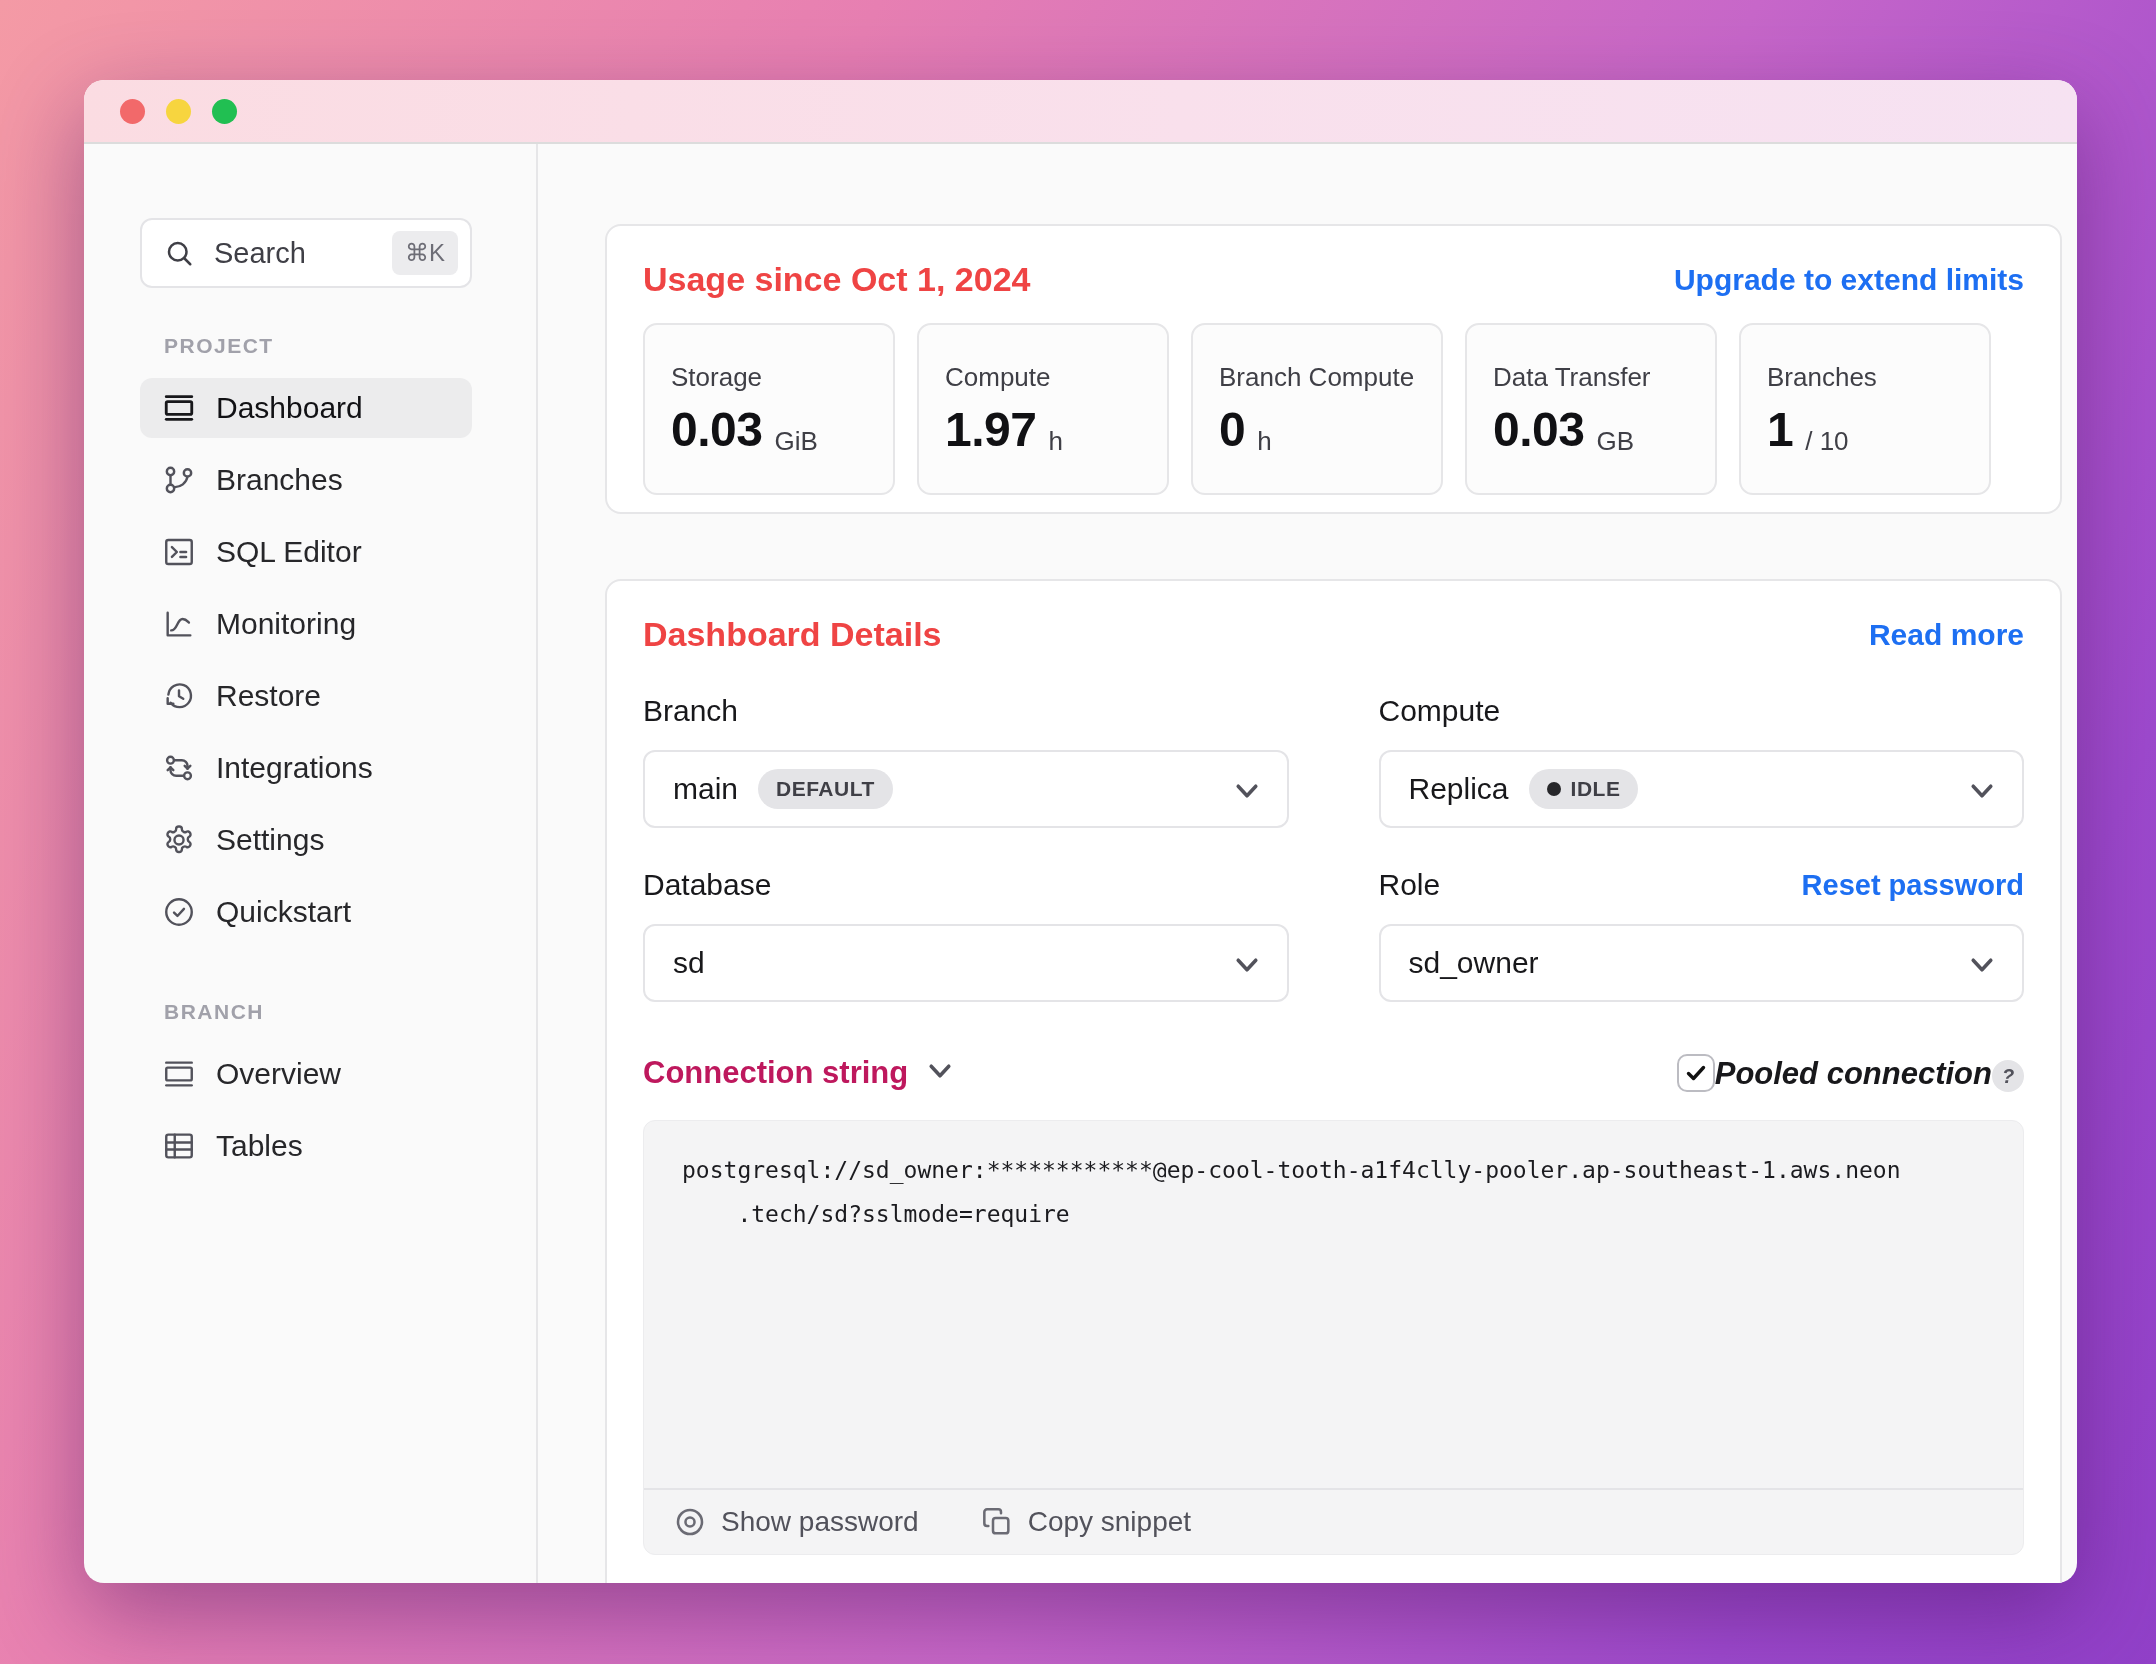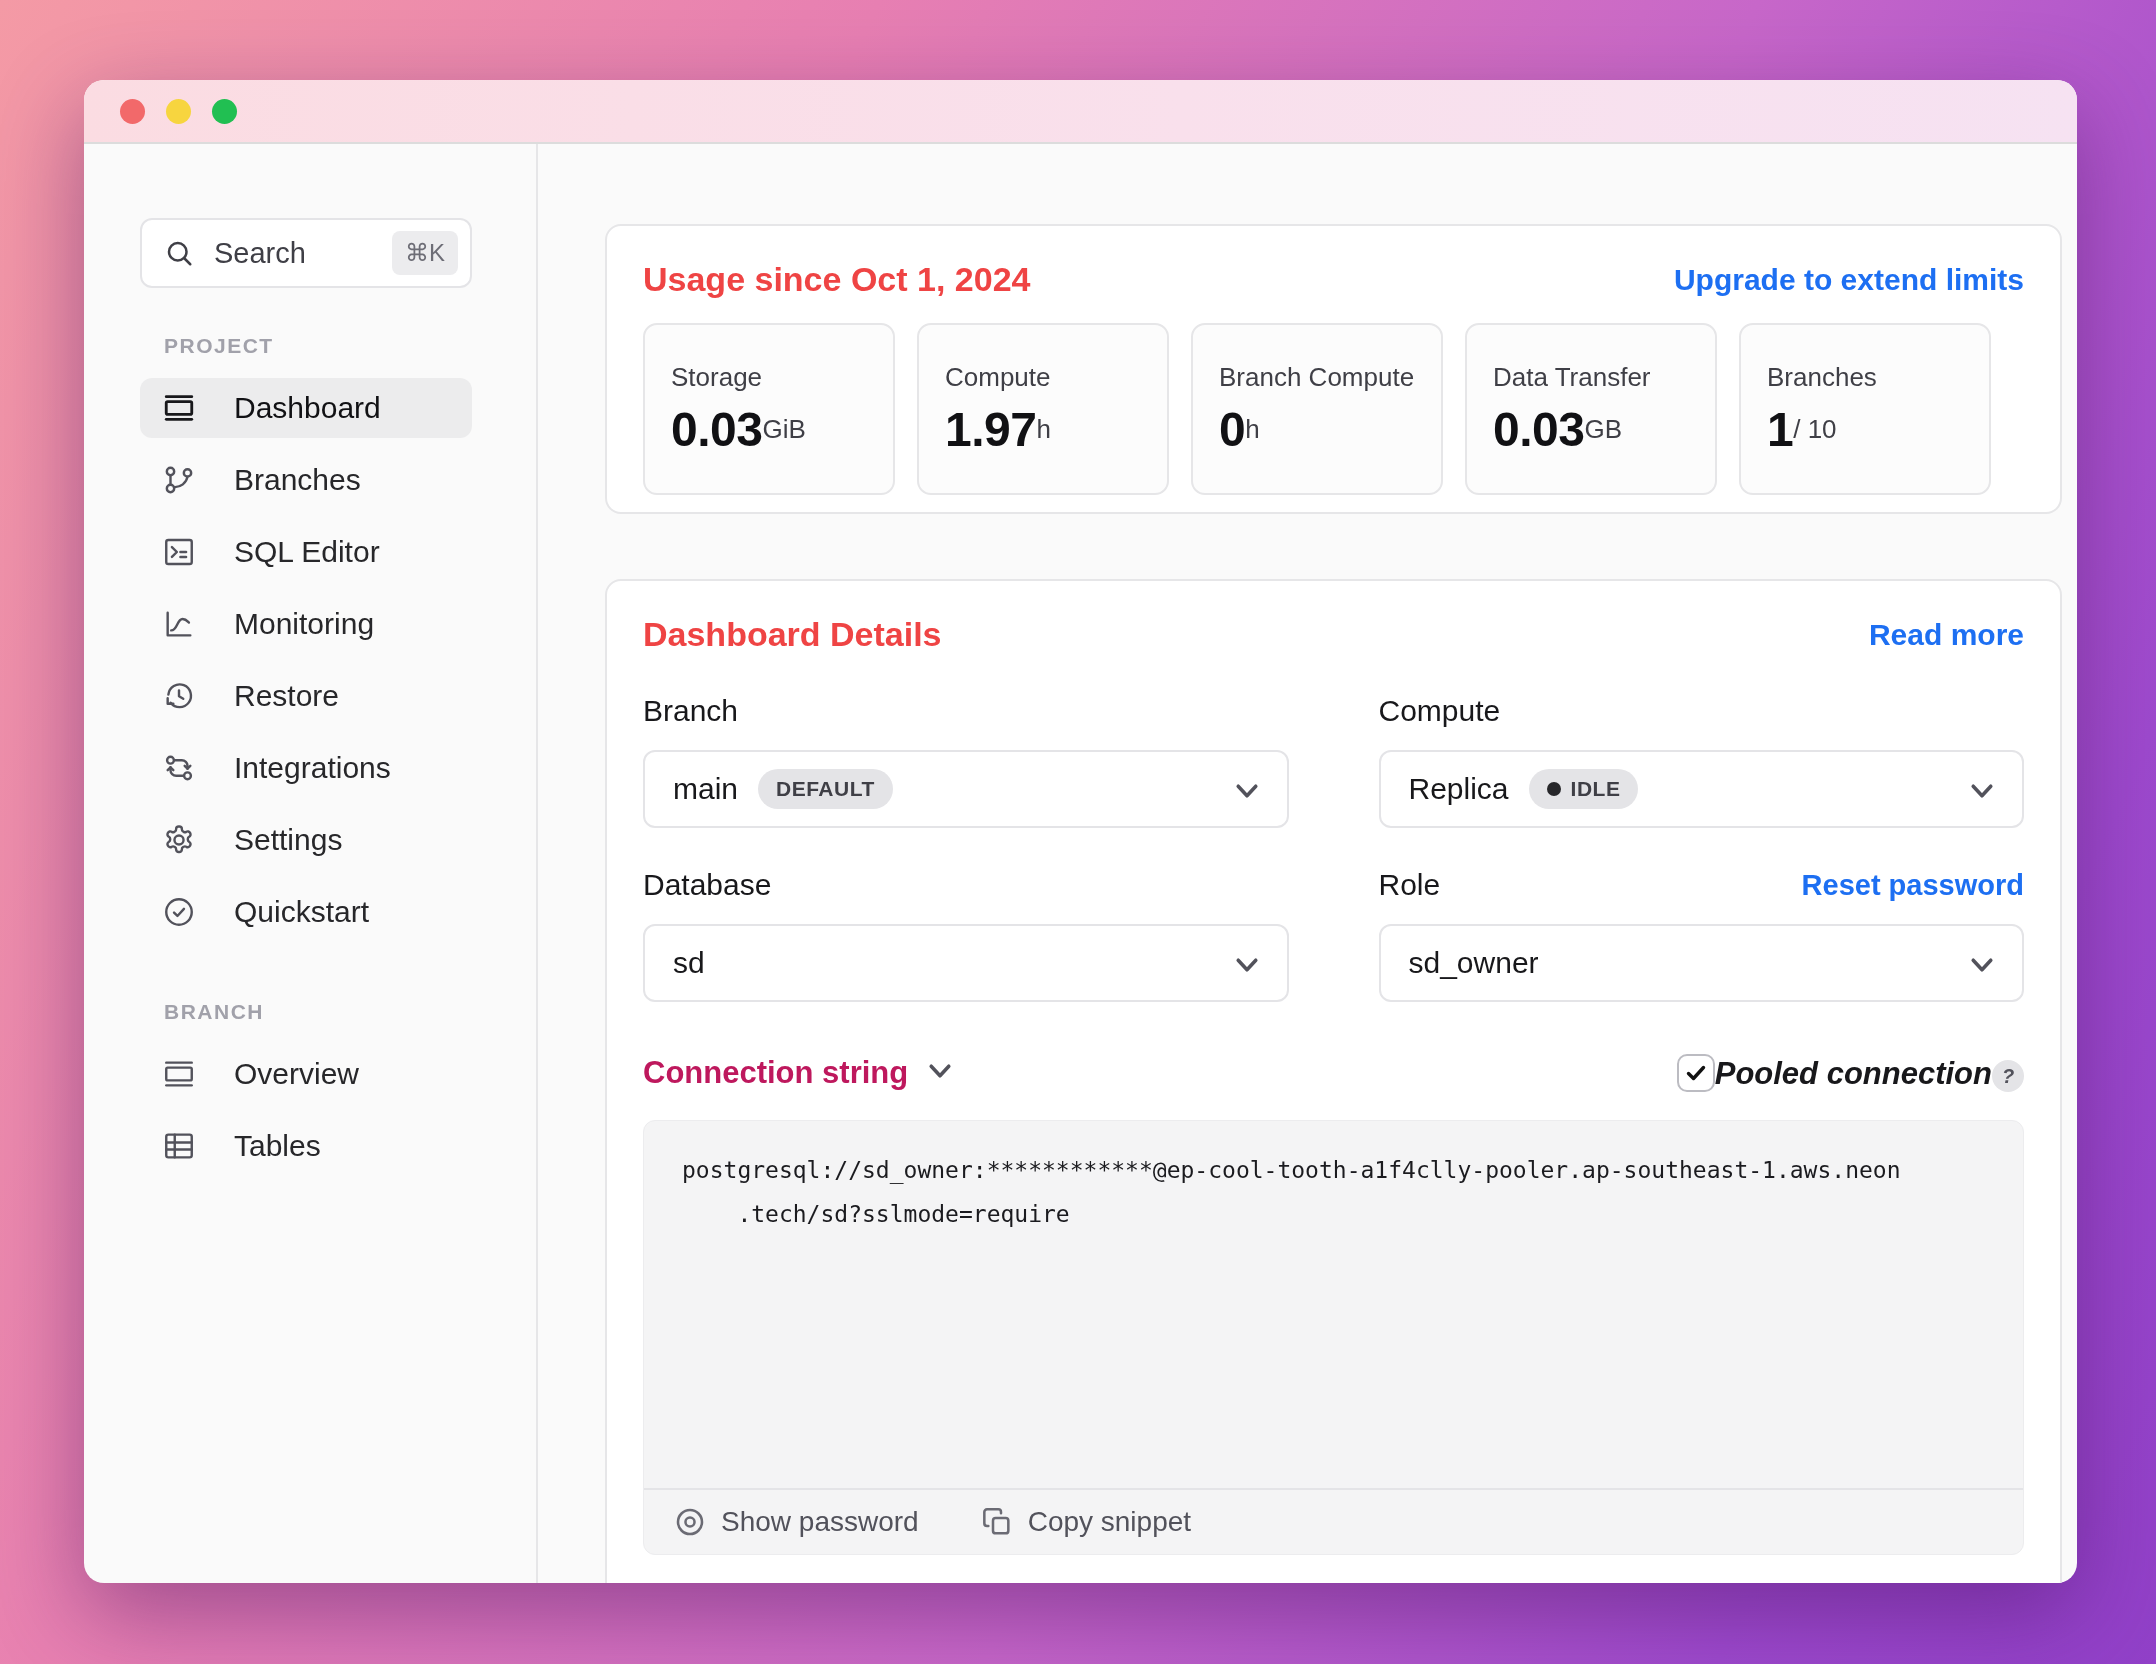--- a/index.html
+++ b/index.html
@@ -27,42 +27,42 @@
   .sidebar { width:454px; border-right:2px solid #e6e6e8; padding:74px 64px 0 56px; flex-shrink:0; }
   .searchbox {
     width:332px; height:70px; background:#fff; border:2px solid #e4e4e7; border-radius:12px;
     display:flex; align-items:center; gap:20px; padding:0 12px 0 22px; cursor:pointer;
   }
   .searchbox .stext { flex:1; font-size:29px; color:#3f3f46; }
   .kbd { background:#ececee; border-radius:8px; padding:8px 13px; font-size:24px; color:#6d6d76; }
   .seclabel { margin:46px 0 20px 24px; font-size:21px; font-weight:600; letter-spacing:1.5px; color:#a1a1aa; }
   .seclabel.branch { margin-top:58px; }
   .sideitem {
-    width:332px; height:60px; display:flex; align-items:center; gap:38px; padding:0 22px;
+    width:332px; height:60px; display:flex; align-items:center; gap:20px; padding:0 22px;
     border-radius:12px; margin-bottom:12px; font-size:30px; color:#27272a; cursor:pointer;
   }
   .sideitem svg { width:34px; height:34px; stroke:#52525b; fill:none; stroke-width:1.7; stroke-linecap:round; stroke-linejoin:round; flex-shrink:0; }
   .sideitem.selected { background:#ececed; color:#111114; font-weight:500; }
   .sideitem.selected svg { stroke:#18181b; stroke-width:2; }
 
   
   .main { flex:1; padding:80px 15px 0 67px; }
   .card { background:#fff; border:2px solid #e6e6e8; border-radius:16px; }
   .usage-card { width:1457px; height:290px; padding:34px 36px 30px; margin-bottom:65px; }
   .card-head { display:flex; justify-content:space-between; align-items:center; }
   .card-title { font-size:34px; font-weight:600; color:#ef4444; }
   .blue-link { color:#1d6ff2; font-weight:600; font-size:30px; cursor:pointer; text-decoration:none; }
 
   .metrics { display:flex; gap:22px; margin-top:24px; }
   .metric {
     width:252px; height:172px; background:#fcfcfc; border:2px solid #e6e6e8; border-radius:14px;
     padding:20px 26px; display:flex; flex-direction:column; justify-content:center; gap:8px;
   }
   .metric .mlabel { font-size:26px; color:#3f3f46; line-height:1.25; }
-  .metric .mval { display:flex; align-items:center; gap:0; }
+  .metric .mval { display:flex; align-items:flex-end; gap:12px; }
   .metric .mnum { font-size:48px; font-weight:700; color:#111114; letter-spacing:-.5px; }
   .metric .munit { font-size:26px; color:#3f3f46; }
 
   .conn-card { width:1457px; height:1045px; padding:34px 36px 28px; }
   .fields { display:grid; grid-template-columns:1fr 1fr; column-gap:90px; row-gap:38px; margin-top:38px; }
   .fieldlabelrow { display:flex; justify-content:space-between; align-items:center; height:38px; }
   .fieldlabel { font-size:30px; font-weight:500; color:#18181b; }
   .fieldlabelrow .blue-link { font-size:29px; }
   .select {
     margin-top:20px; height:78px; border:2px solid #e4e4e7; border-radius:12px; background:#fff;

